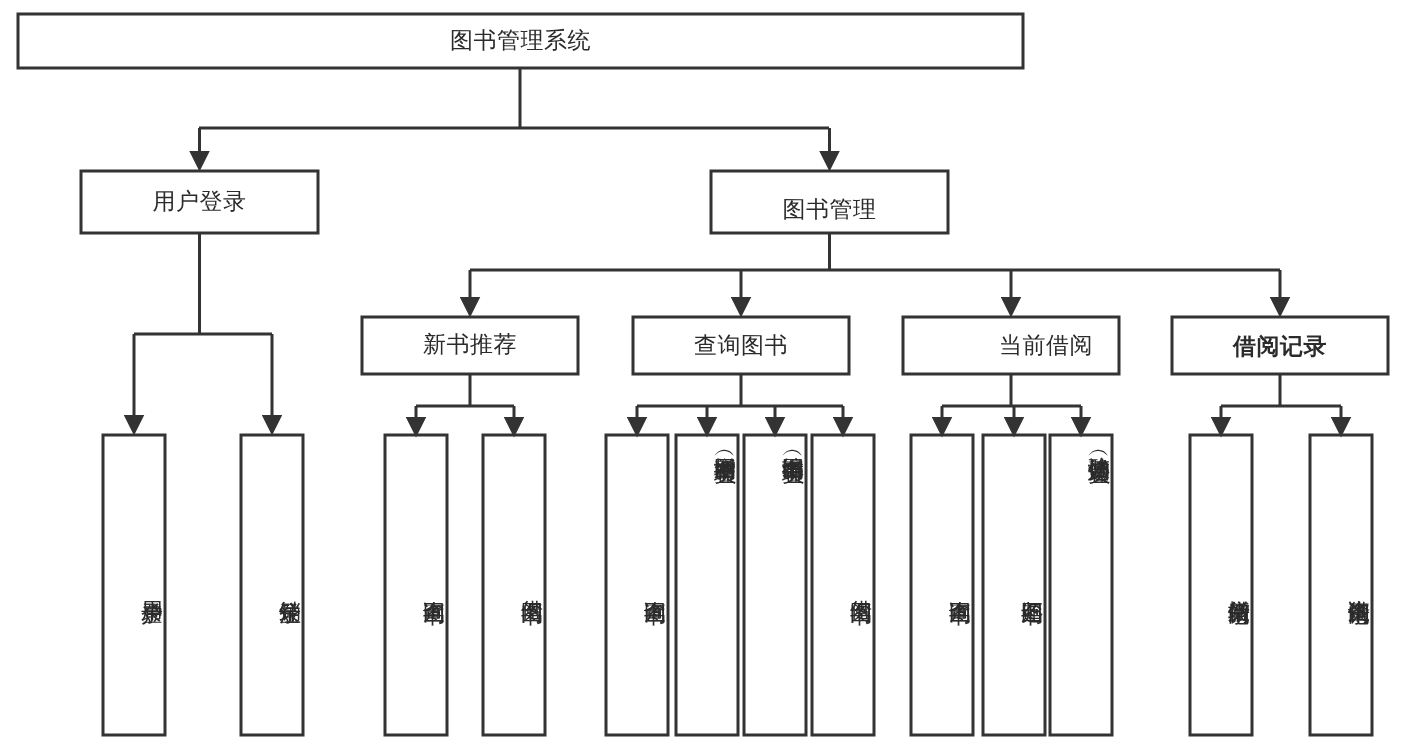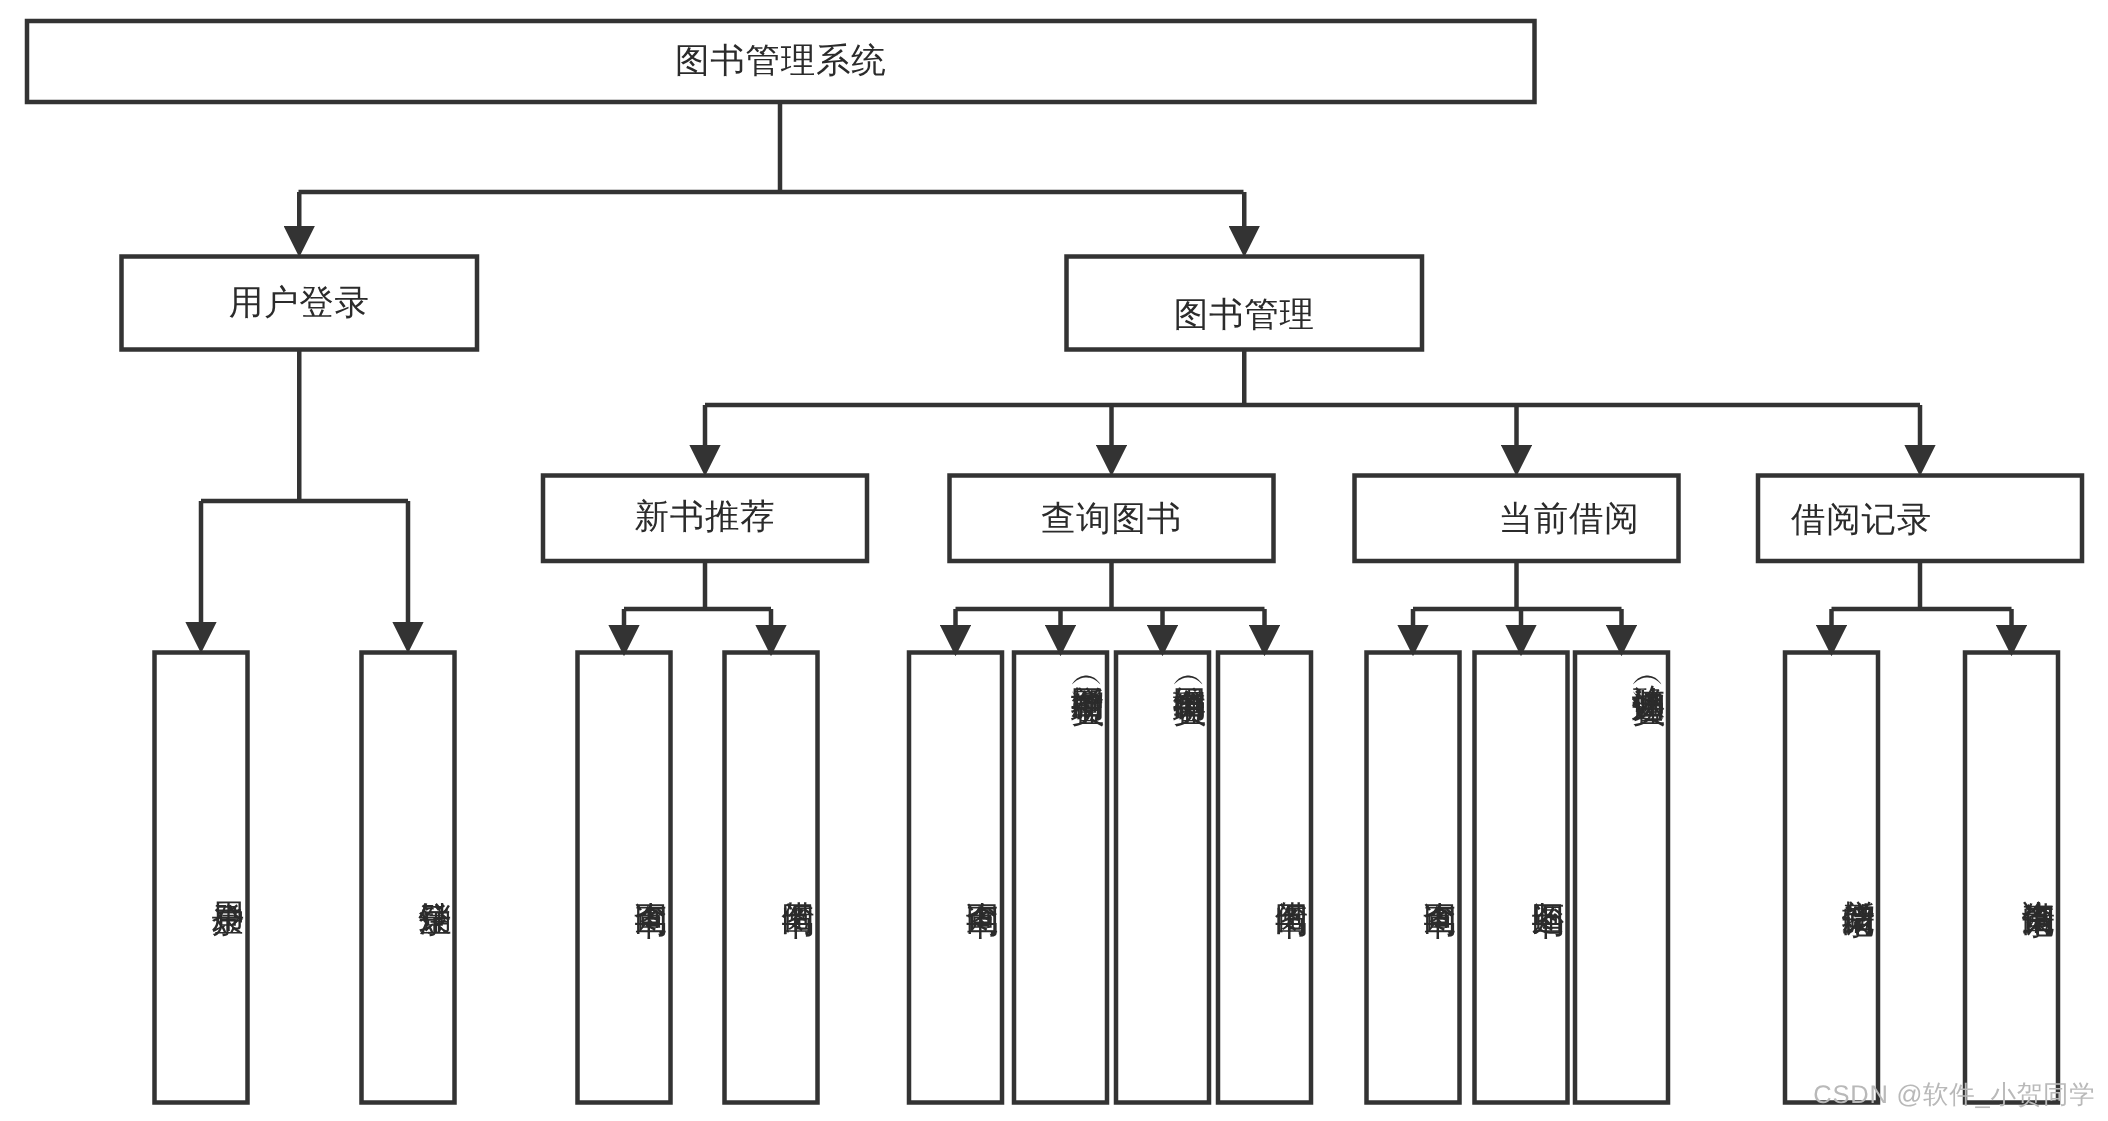--- a/index.html
+++ b/index.html
@@ -130,30 +130,29 @@
       </g>
   </svg>
 
   <div id="labels-layer">
       <div class="node-label" style="left: 18px; top: 14px; width: 1005px; height: 54px;">图书管理系统</div>
       <div class="node-label" style="left: 81px; top: 171px; width: 237px; height: 62px;">用户登录</div>
       <div class="node-label" style="left: 711px; top: 171px; width: 237px; height: 78px;">图书管理</div>
       <div class="node-label" style="left: 362px; top: 317px; width: 216px; height: 55px;">新书推荐</div>
       <div class="node-label" style="left: 633px; top: 317px; width: 216px; height: 57px;">查询图书</div>
       <div class="node-label" style="left: 903px; top: 317px; width: 216px; height: 57px; padding-left: 35px;">当前借阅</div>
-      <div class="node-label" style="left: 1133px; top: 317px; width: 216px; height: 59px;">借阅记录</div>
+      <div class="node-label" style="left: 1172px; top: 317px; width: 216px; height: 59px; font-weight: bold;">借阅记录</div>
       <div class="node-label vertical" style="left: 103px; top: 435px; width: 62px; height: 300px;">用户登录</div>
       <div class="node-label vertical" style="left: 241px; top: 435px; width: 62px; height: 300px;">注销登录</div>
       <div class="node-label vertical" style="left: 385px; top: 435px; width: 62px; height: 300px;">查询图书</div>
       <div class="node-label vertical" style="left: 483px; top: 435px; width: 62px; height: 300px;">借阅图书</div>
       <div class="node-label vertical" style="left: 606px; top: 435px; width: 62px; height: 300px;">查询图书</div>
       <div class="node-label vertical v-top" style="left: 676px; top: 435px; width: 62px; height: 300px;">新增图书（管理员）</div>
       <div class="node-label vertical v-top" style="left: 744px; top: 435px; width: 62px; height: 300px;">编辑图书（管理员）</div>
       <div class="node-label vertical" style="left: 812px; top: 435px; width: 62px; height: 300px;">借阅图书</div>
       <div class="node-label vertical" style="left: 911px; top: 435px; width: 62px; height: 300px;">查询图书</div>
       <div class="node-label vertical" style="left: 983px; top: 435px; width: 62px; height: 300px;">归还图书</div>
       <div class="node-label vertical v-top" style="left: 1050px; top: 435px; width: 62px; height: 300px;">确认归还（管理员）</div>
       <div class="node-label vertical" style="left: 1190px; top: 435px; width: 62px; height: 300px;">新增借阅记录</div>
       <div class="node-label vertical" style="left: 1310px; top: 435px; width: 62px; height: 300px;">查询借阅记录</div>
     </div>
 
-  <div class="watermark">CSDN @软件_小贺同学</div>
 </div>
 
 </body></html>

